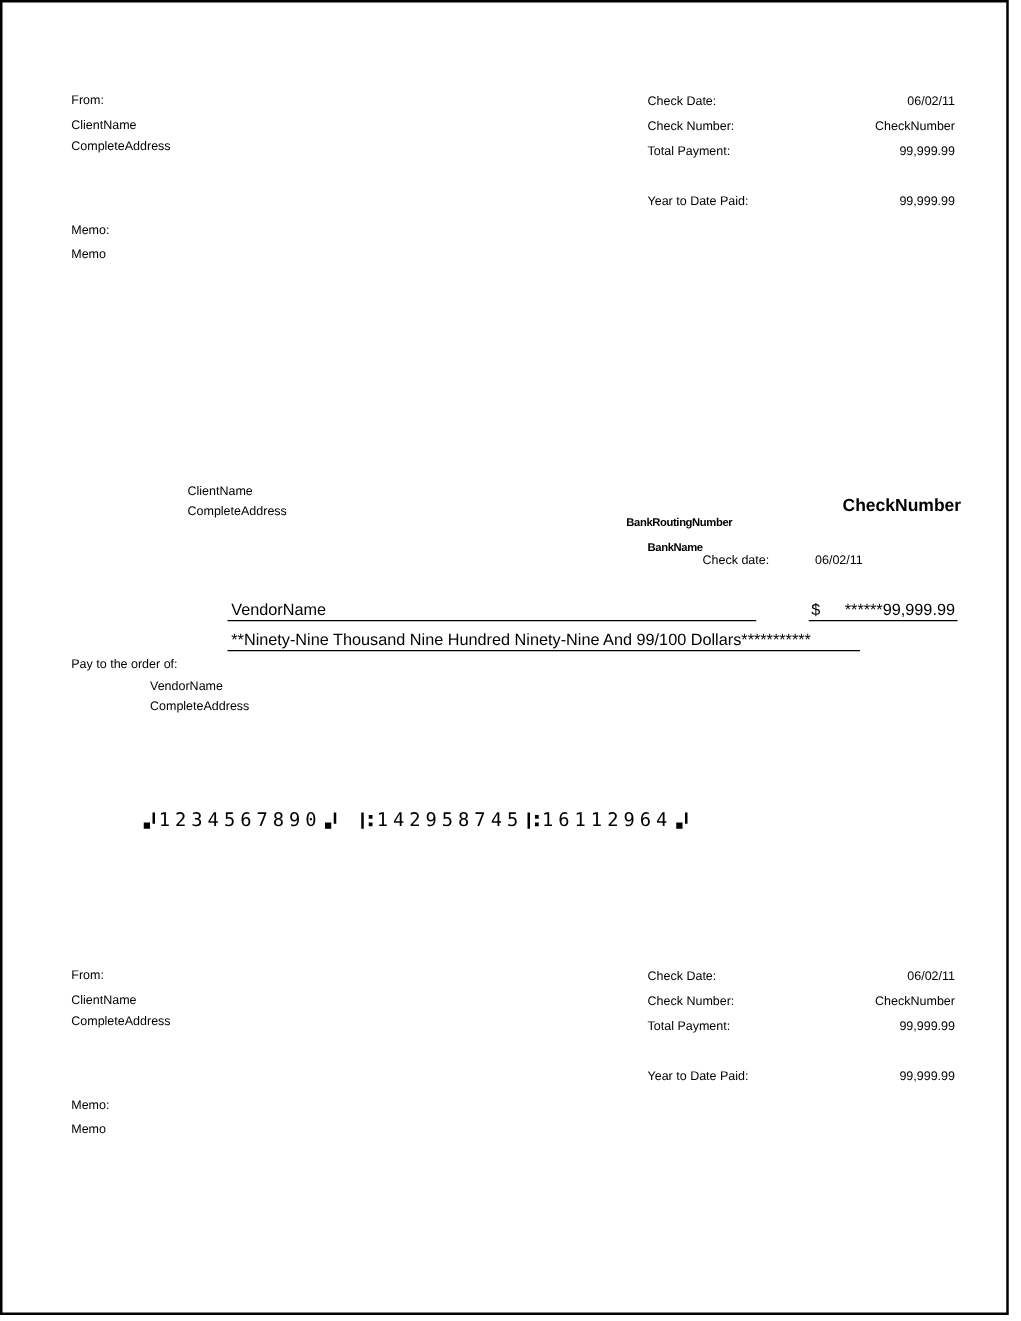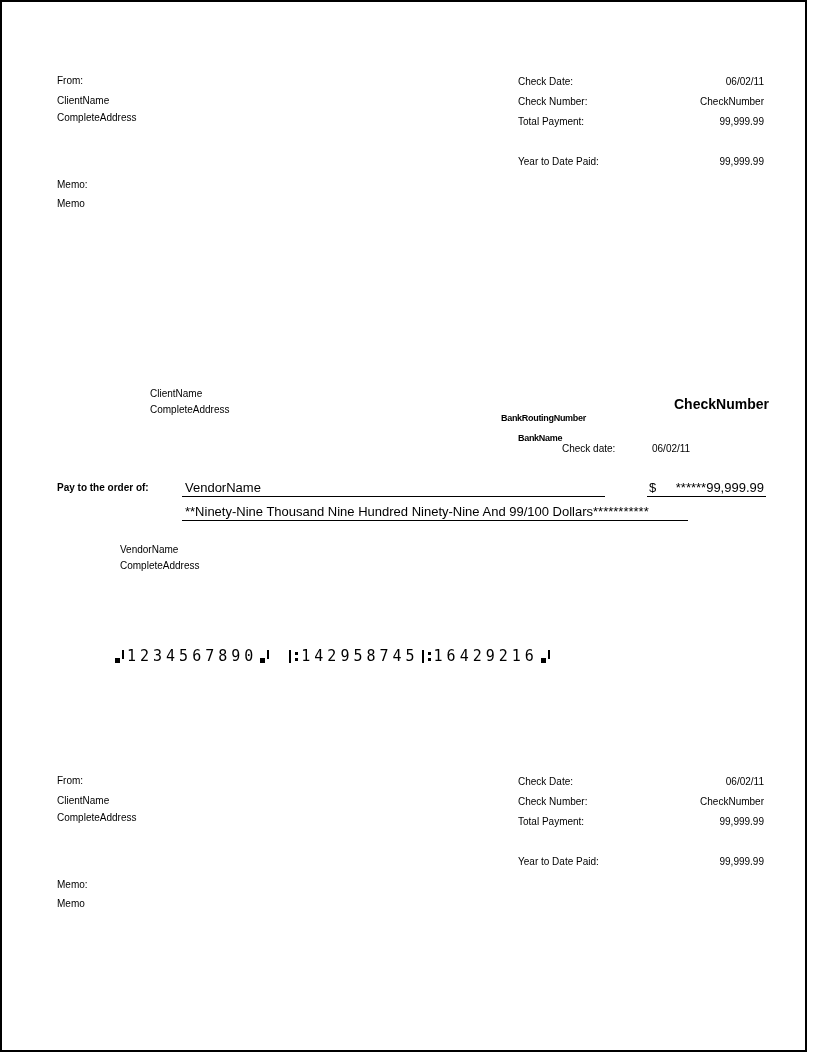--- a/index.html
+++ b/index.html
@@ -1,19 +1,19 @@
 <!DOCTYPE html>
 <html><head>
 <meta charset="utf-8">
 <style>
   html,body{margin:0;padding:0;background:#ffffff;}
   body{width:817px;height:1057px;position:relative;font-family:"Liberation Sans",sans-serif;color:#000;}
   .page{position:absolute;left:0;top:0;width:807px;height:1052px;border:2px solid #000;box-sizing:border-box;background:#fff;}
   .abs{position:absolute;line-height:1.15;font-size:10px;white-space:nowrap;}
-  .bold{font-weight:bold;}
+  .bold{font-weight:normal;margin-top:44px;}
   .stub{position:absolute;left:0;width:100%;height:230px;}
   .stub .lbl{left:516px;}
   .stub .val{left:580px;width:182px;text-align:right;}
   .tiny{font-size:9px;font-weight:bold;letter-spacing:-0.3px;}
   .chk-number{font-size:14px;font-weight:bold;}
   .field-line{position:absolute;border-bottom:1px solid #000;height:18px;box-sizing:border-box;font-size:13px;line-height:17px;white-space:nowrap;}
   .payee-line{left:180px;top:477px;width:423px;padding-left:3px;}
   .amount-line{left:645px;top:477px;width:119px;display:flex;justify-content:space-between;padding:0 2px;}
   .words-line{left:180px;top:501px;width:506px;padding-left:3px;}
   .micr{position:absolute;left:110px;top:646px;height:16px;display:flex;align-items:center;}
@@ -75,21 +75,21 @@
     <div class="abs" style="left:118px;top:558px;">CompleteAddress</div>
 
     <div class="micr">
       <span class="micr-sym micr-onus"></span>
       <span class="digits">1234567890</span>
       <span class="micr-sym micr-onus"></span>
       <span class="micr-gap"></span>
       <span class="micr-sym micr-transit"></span>
       <span class="digits">142958745</span>
       <span class="micr-sym micr-transit"></span>
-      <span class="digits">16429216</span>
+      <span class="digits">16112964</span>
       <span class="micr-sym micr-onus"></span>
     </div>
   </div>
 
   <div class="stub" style="top:700px;">
     <div class="abs" style="left:55px;top:73px;">From:</div>
     <div class="abs" style="left:55px;top:93px;">ClientName</div>
     <div class="abs" style="left:55px;top:110px;">CompleteAddress</div>
 
     <div class="abs lbl" style="top:74px;">Check Date:</div>

